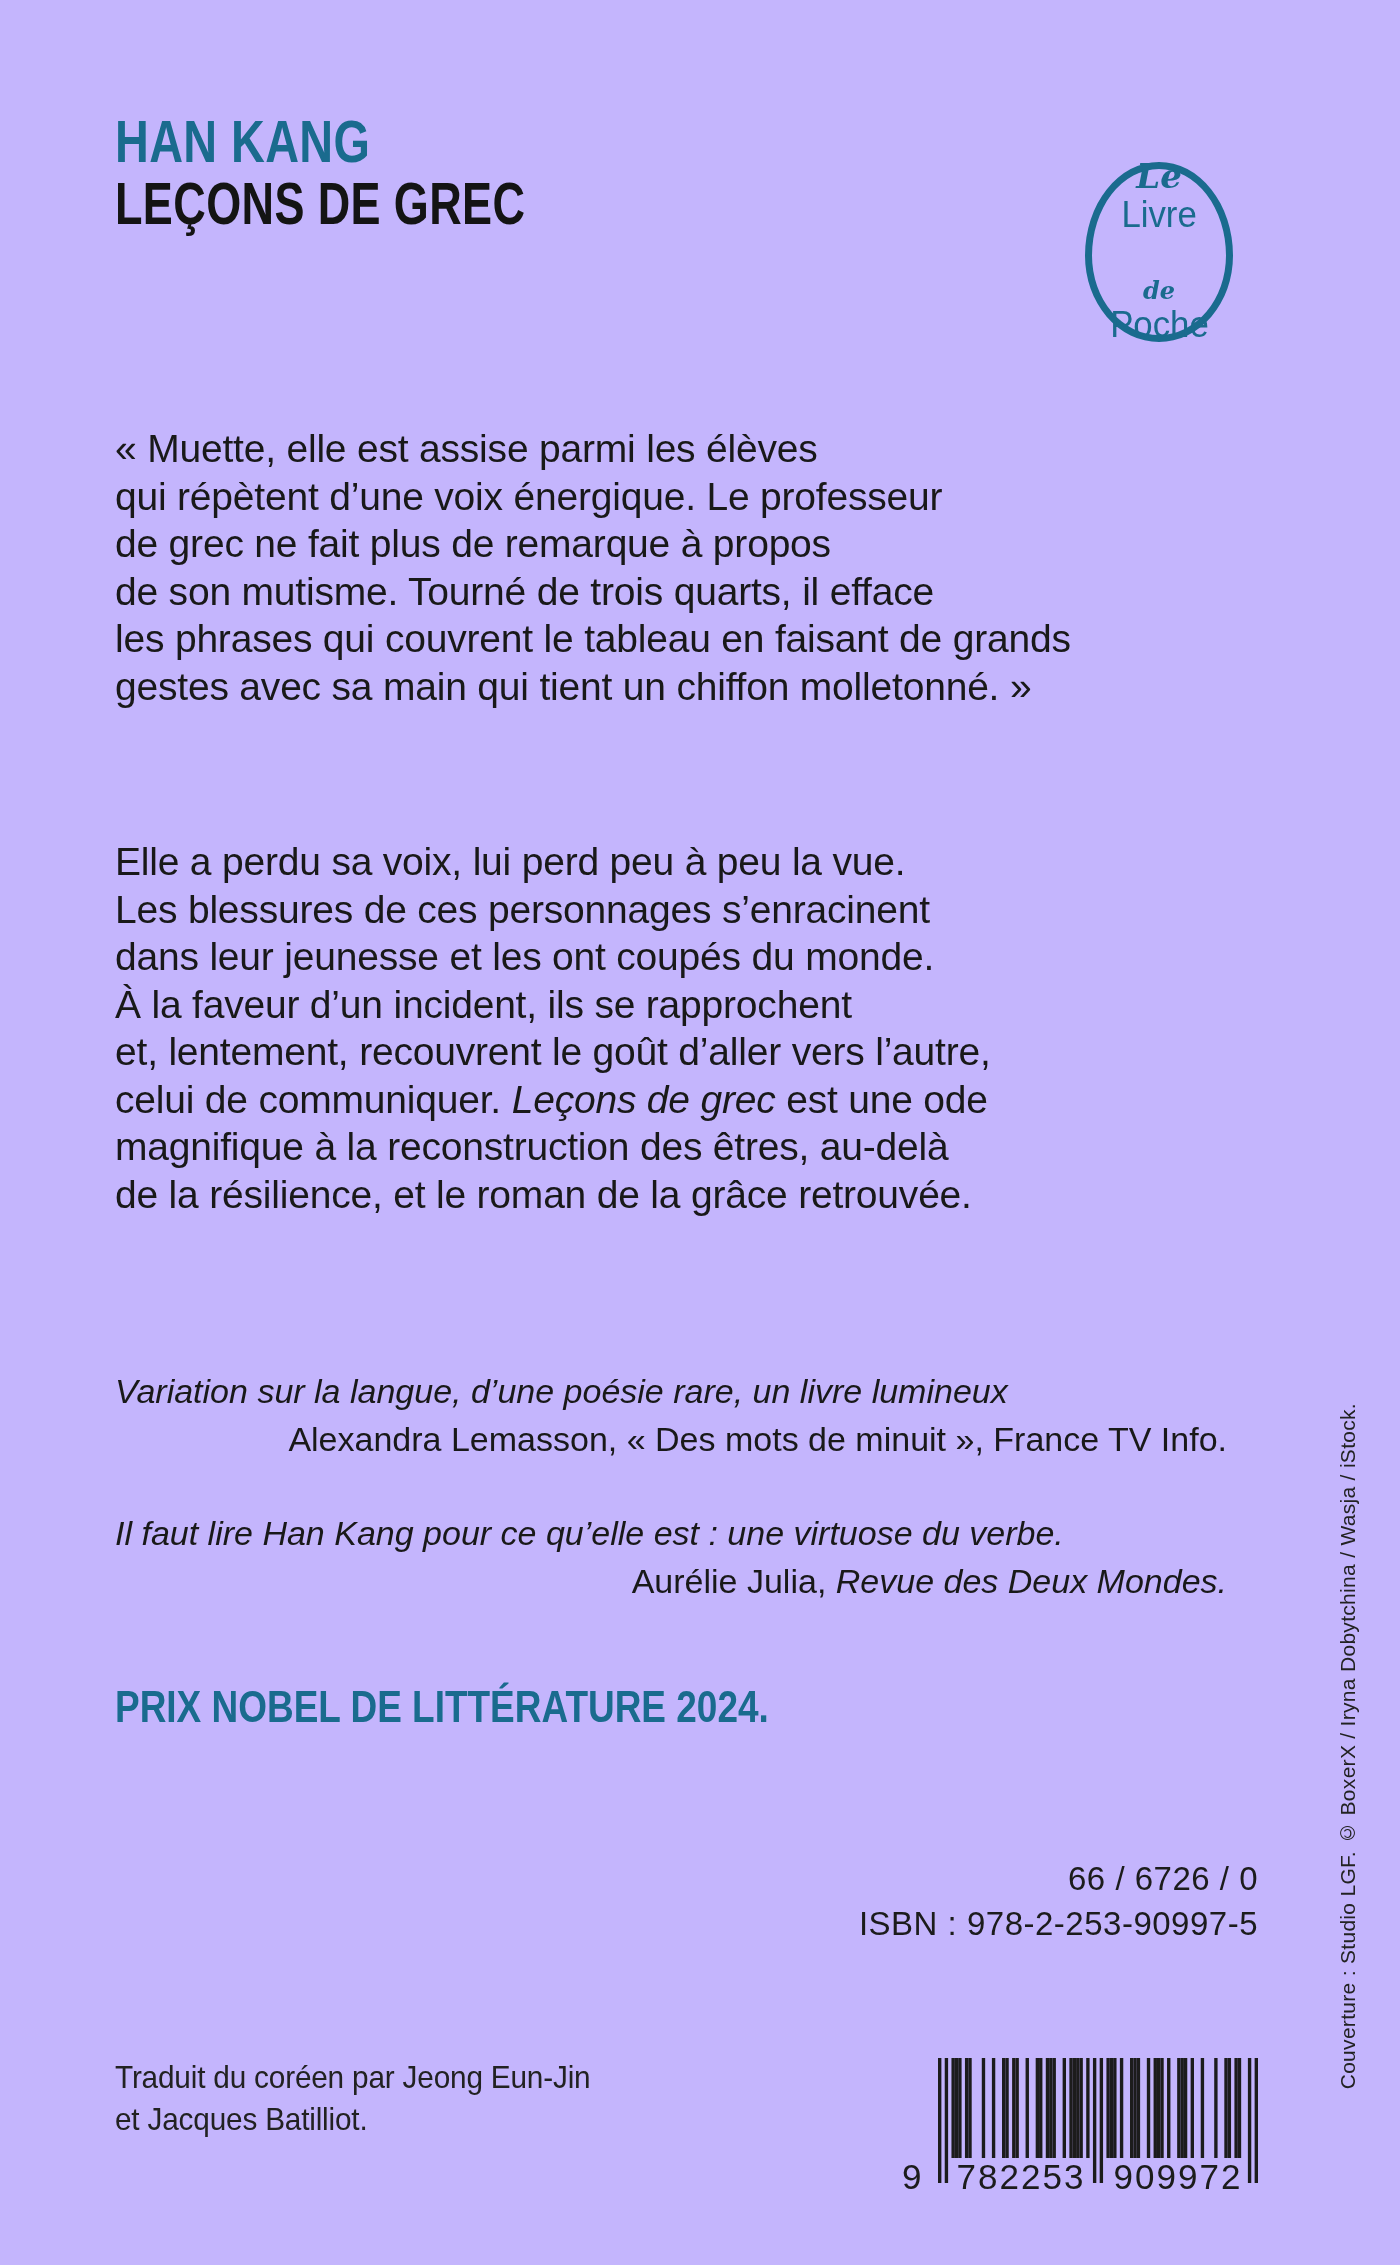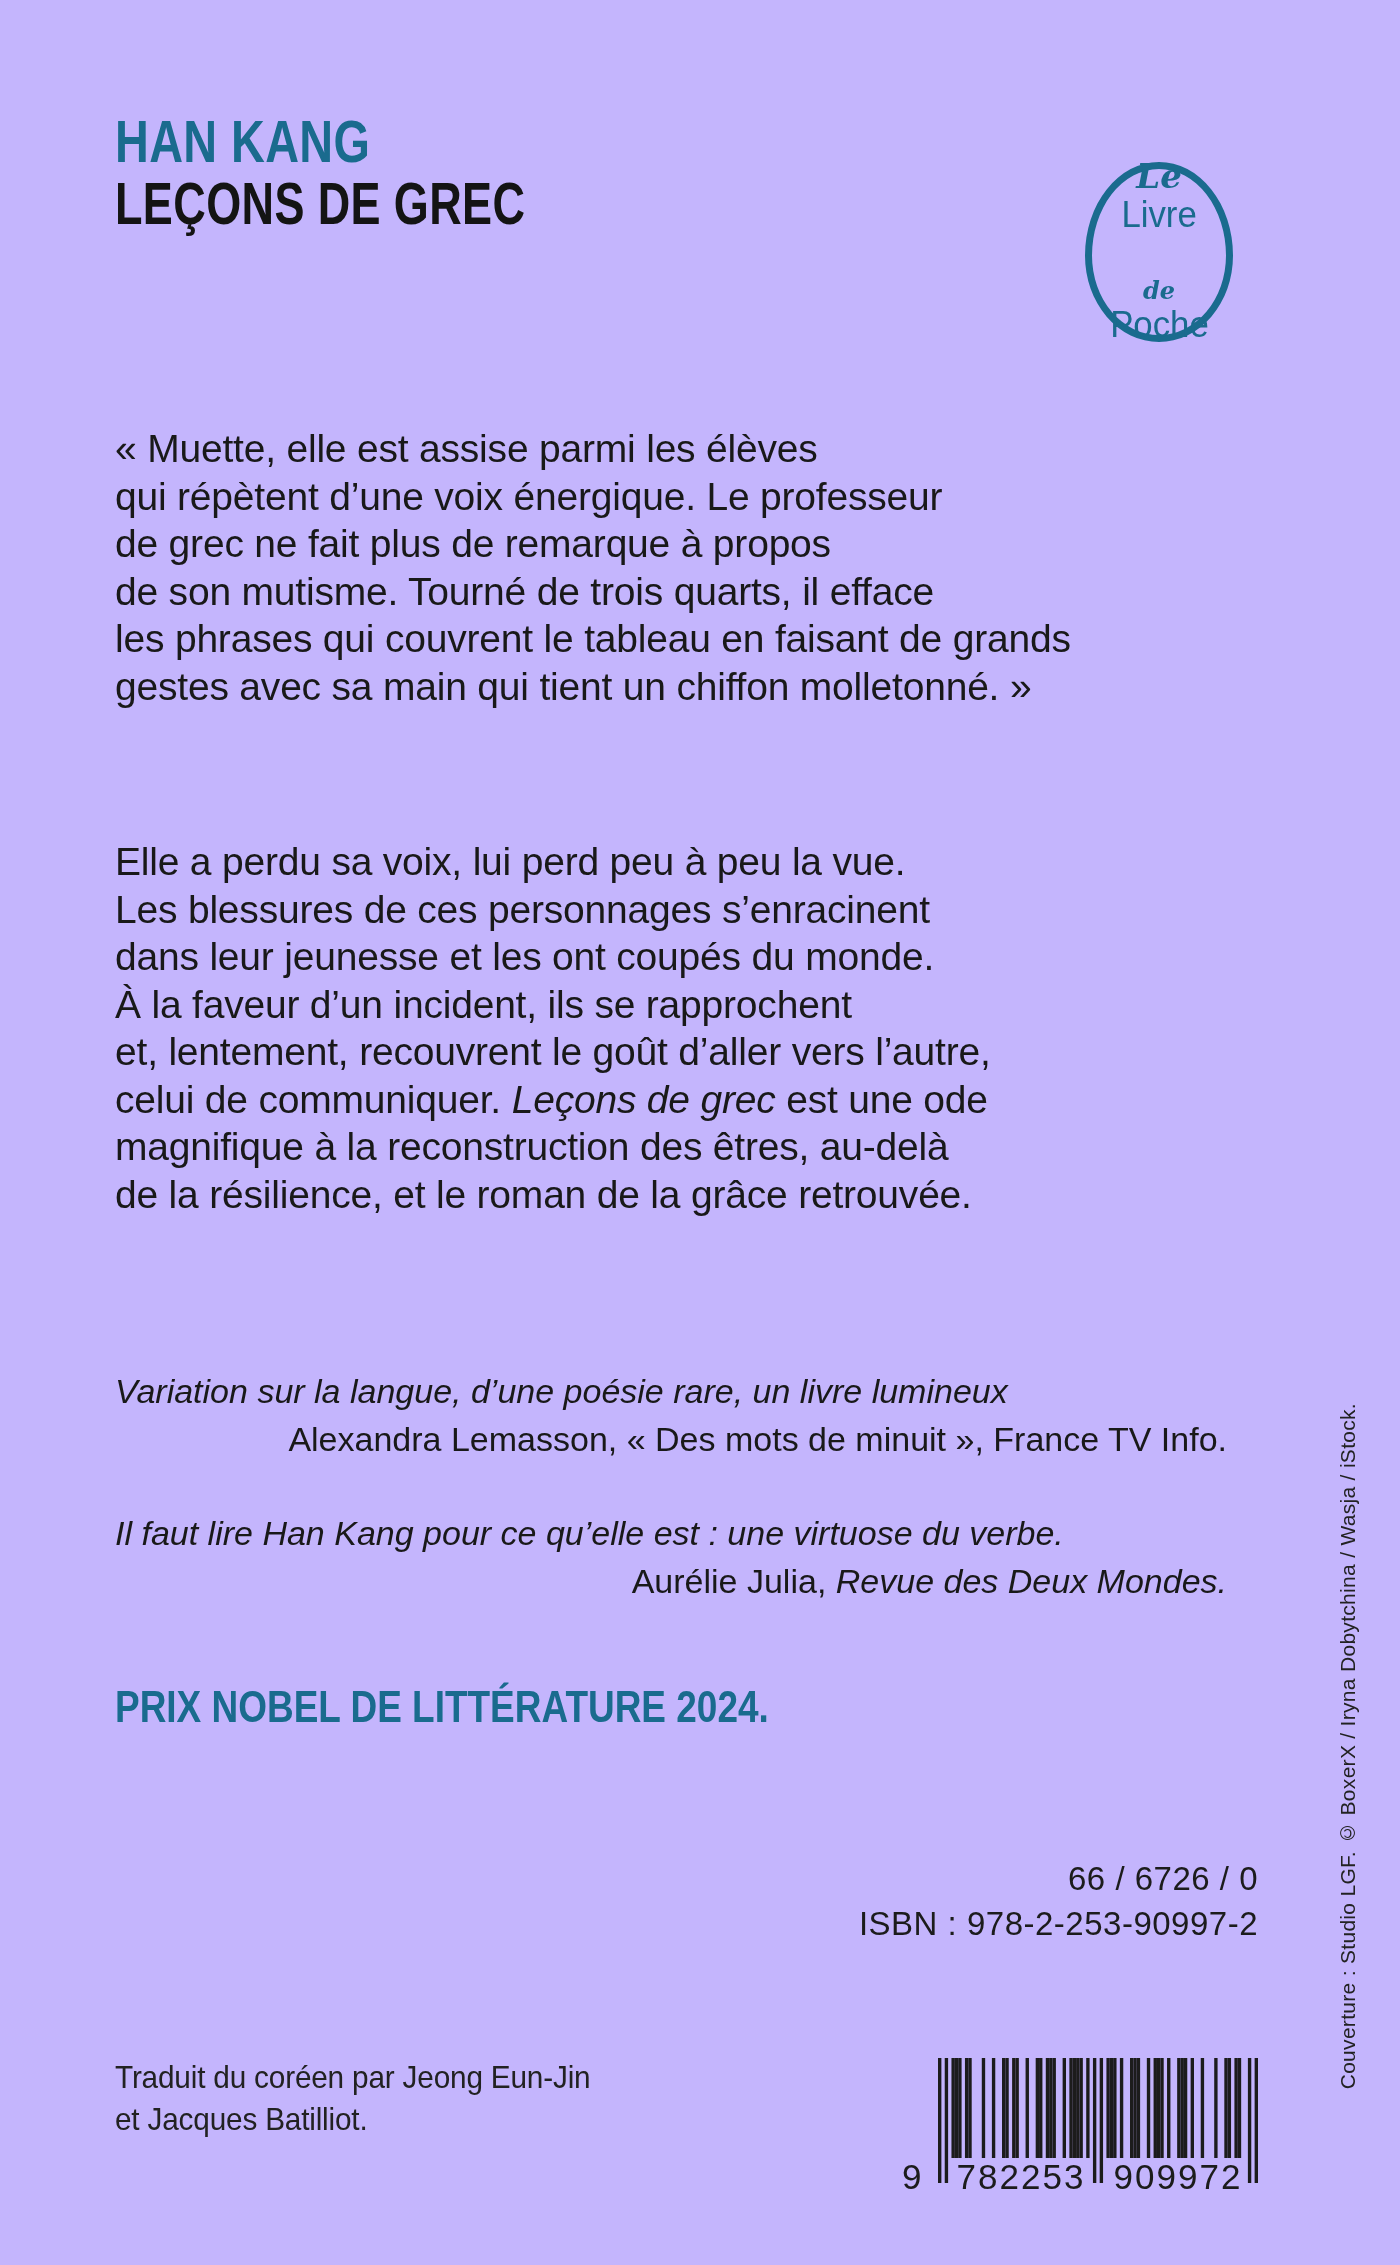--- a/index.html
+++ b/index.html
@@ -150,21 +150,21 @@
     <div class="review-attr">Alexandra Lemasson, « Des mots de minuit », France TV Info.</div>
     <div class="review-gap"></div>
     <div class="review-quote">Il faut lire Han Kang pour ce qu’elle est : une virtuose du verbe.</div>
     <div class="review-attr"><span>Aurélie Julia, </span><span class="src-italic">Revue des Deux Mondes.</span></div>
   </div>
 
   <div class="nobel">PRIX NOBEL DE LITTÉRATURE 2024.</div>
 
   <div class="codes">
     <div>66 / 6726 / 0</div>
-    <div>ISBN : 978-2-253-90997-2</div>
+    <div>ISBN : 978-2-253-90997-5</div>
   </div>
 
   <div class="barcode">
     <svg id="bc-svg" width="320" height="125" viewBox="0 0 320 125">
         <rect x="0.00" y="0" width="3.37" height="125" fill="#1c1c1c"></rect>
         <rect x="6.74" y="0" width="3.37" height="125" fill="#1c1c1c"></rect>
         <rect x="13.47" y="0" width="3.37" height="100" fill="#1c1c1c"></rect>
         <rect x="16.84" y="0" width="3.37" height="100" fill="#1c1c1c"></rect>
         <rect x="20.21" y="0" width="3.37" height="100" fill="#1c1c1c"></rect>
         <rect x="26.95" y="0" width="3.37" height="100" fill="#1c1c1c"></rect>

